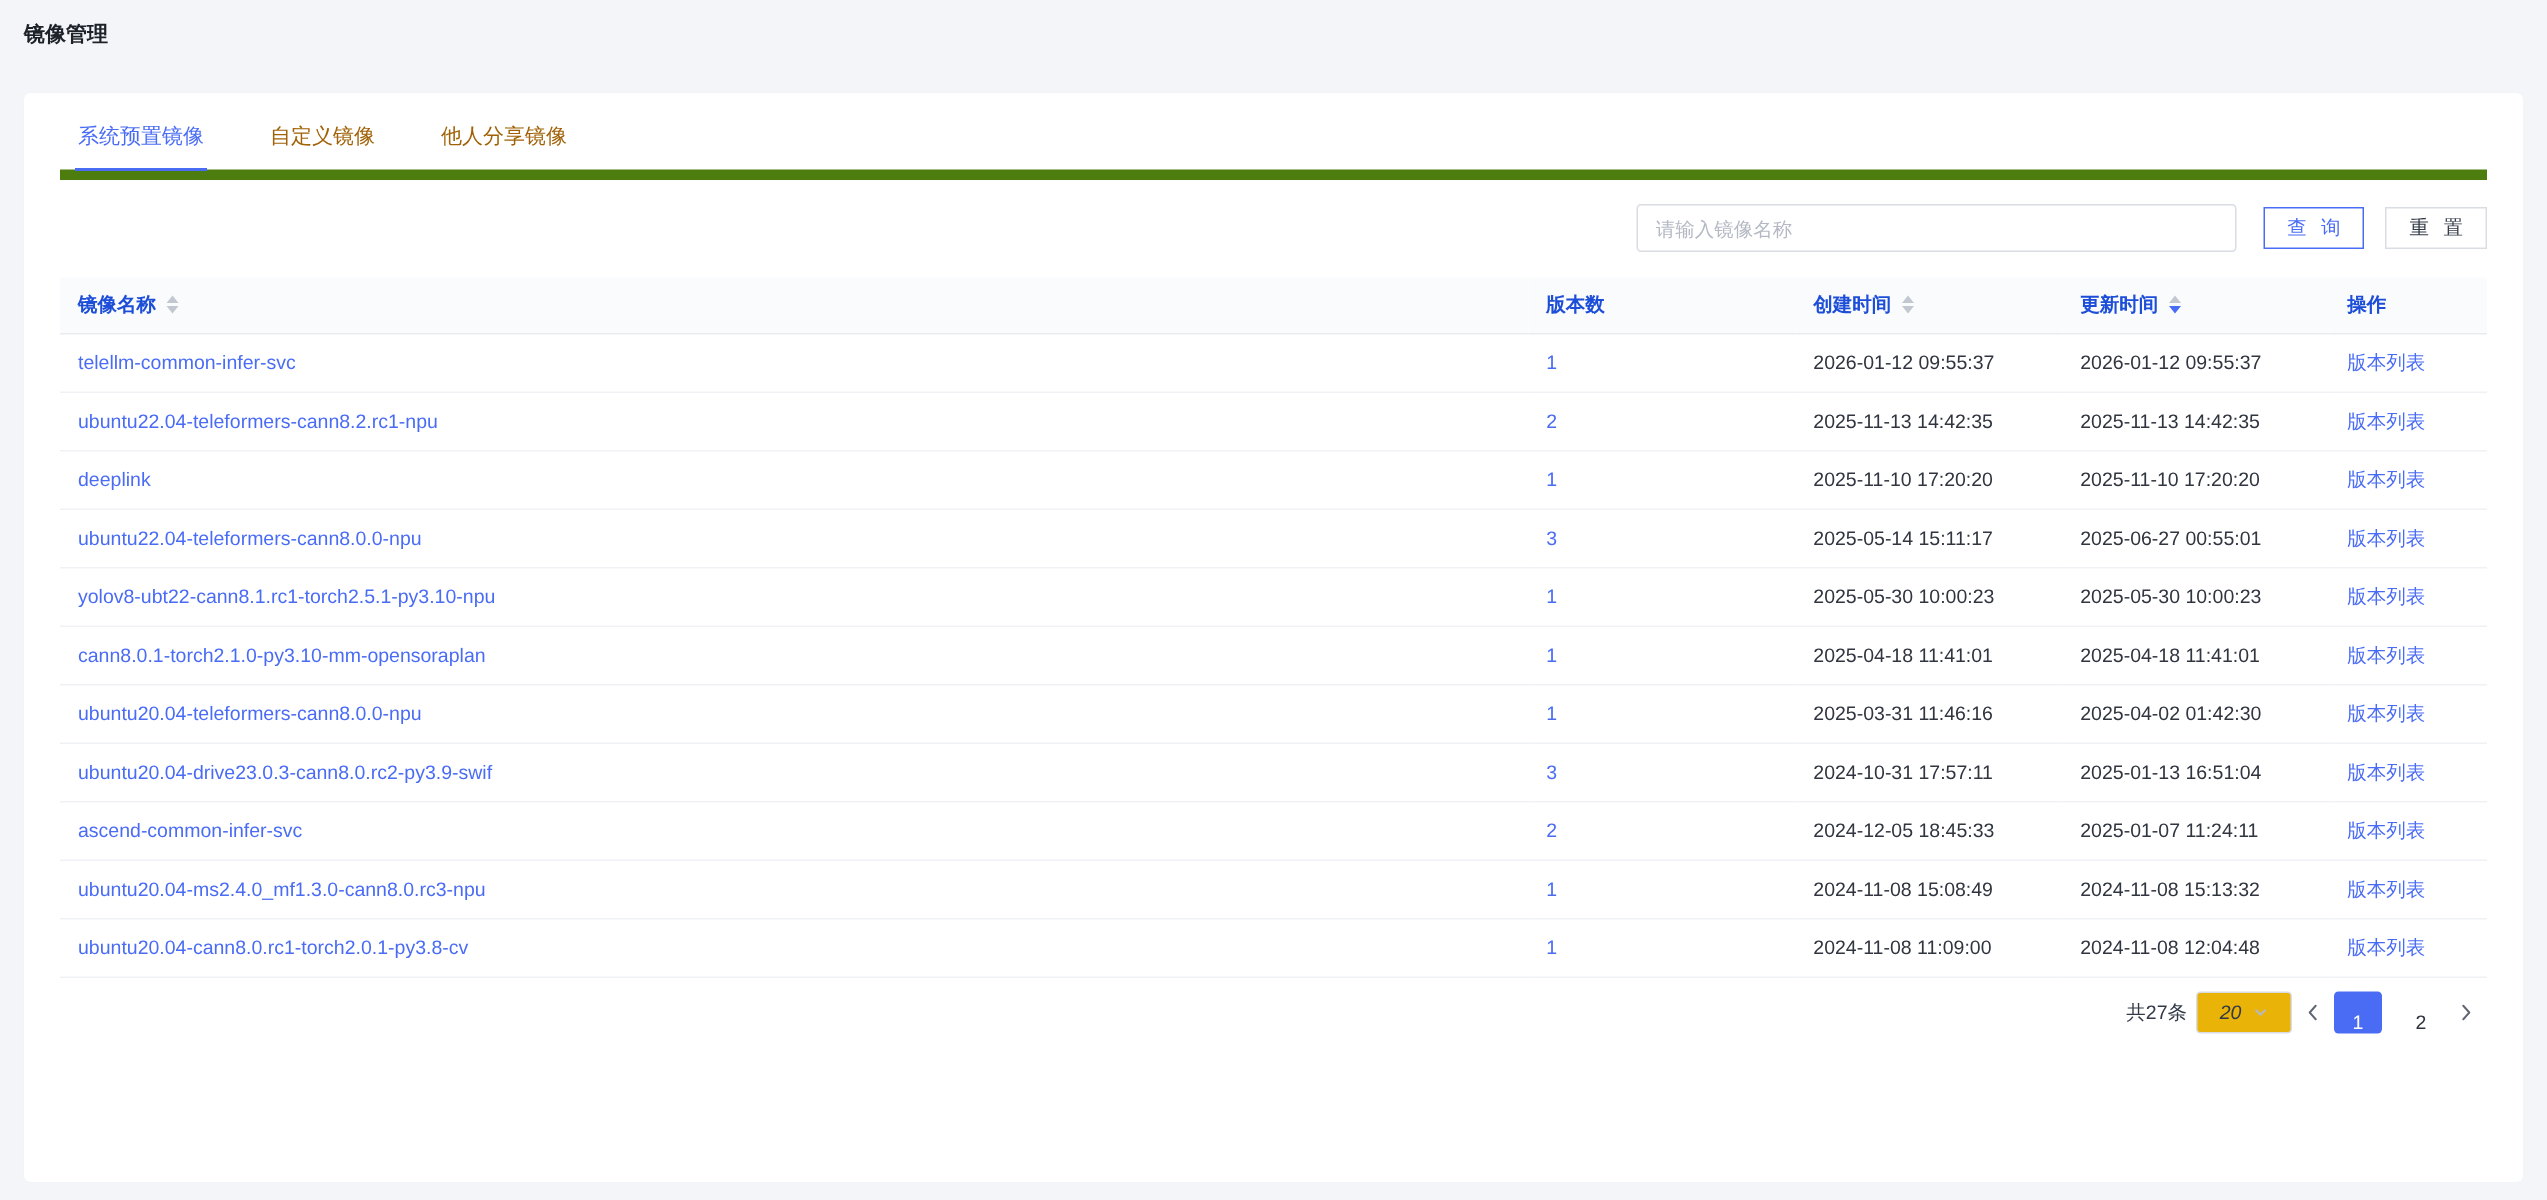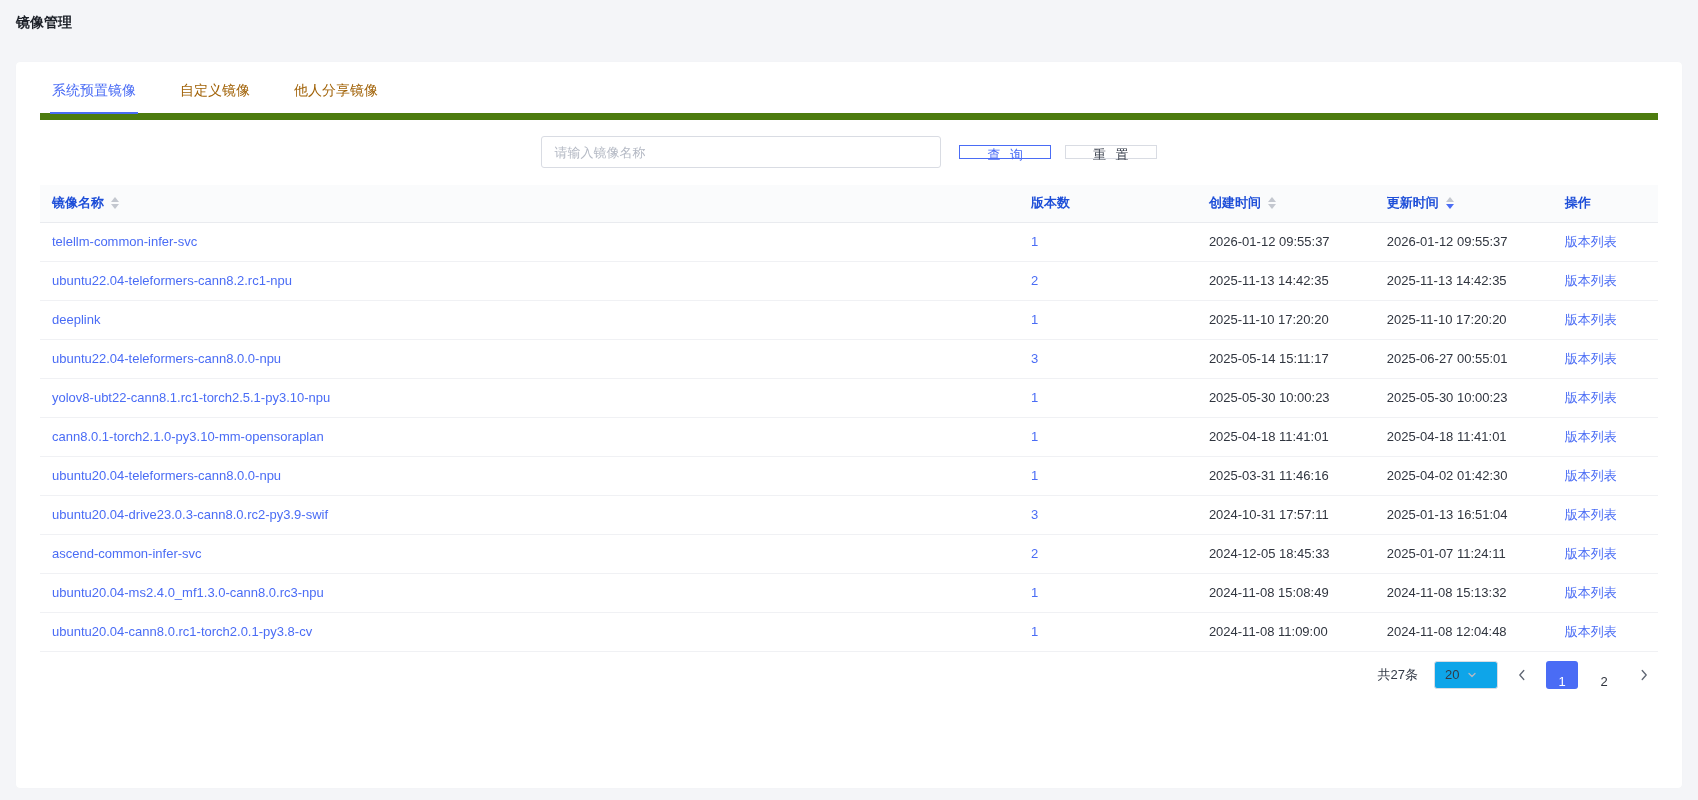--- a/index.html
+++ b/index.html
@@ -32,31 +32,31 @@
     font-size:14px; color:#a16207; cursor:pointer;
     padding:8px 2px 12px 2px;
     border-bottom:2px solid transparent;
     margin-bottom:-1px;
   }
   .tab.active { color:#4a6cf5; border-bottom-color:#4a6cf5; }
 
   
   .toolbar {
     margin-top:16px;
-    display:flex; justify-content:center; align-items:center; gap:14px;
+    display:flex; justify-content:flex-end; align-items:center; gap:14px;
   }
   .search-input {
     width:400px; height:32px;
     border:1px solid #d9dce3; border-radius:3px;
     padding:0 12px; font-size:13px; color:#252b3a;
     outline:none; font-family:inherit;
   }
   .search-input::placeholder { color:#b4b9c4; }
   .btn {
-    height:14px; min-width:60px; padding:0 24px;
+    height:28px; min-width:60px; padding:0 12px;
     background:#fff; border:1px solid #d9dce3; border-radius:0;
     font-size:13px; color:#333a47; cursor:pointer; font-family:inherit;
     letter-spacing:3px; text-indent:3px;
   }
   .btn.primary { border-color:#4a6cf5; color:#4a6cf5; margin-left:4px; }
 
   
   table { width:100%; border-collapse:collapse; margin-top:17px; table-layout:fixed; }
   thead th {
     background:#fafbfc;
@@ -76,29 +76,29 @@
   .th-inner { display:inline-flex; align-items:center; gap:7px; }
   .sorter { display:inline-flex; flex-direction:column; align-items:center; }
   .caret { width:0; height:0; border-left:4px solid transparent; border-right:4px solid transparent; }
   .caret.up   { border-bottom:5px solid #c3c7cf; }
   .caret.down { border-top:5px solid #c3c7cf; margin-top:2px; }
   .caret.down.active { border-top-color:#4a6cf5; }
 
   
   .pagination {
     margin-top:9px;
-    display:flex; justify-content:flex-end; align-items:center; gap:10px;
+    display:flex; justify-content:flex-end; align-items:center; 
     font-size:13px; color:#333a47;
   }
   .total { margin-right:6px; }
   .page-size-select {
     height:28px; min-width:64px;
     border:1px solid #d9dce3; border-radius:3px;
-    display:inline-flex; align-items:center; gap:8px;
-    padding:0 10px; cursor:pointer; background:#0ea5e9; color:#333a47;
+    display:inline-flex; align-items:center; justify-content:center; gap:8px;
+    padding:0 10px; cursor:pointer; background:#eab308; color:#333a47;font-style:italic;
   }
   .pager-btn {
     width:28px; height:28px; border:none; background:transparent;
     display:inline-flex; align-items:center; justify-content:center;
     border-radius:3px; cursor:pointer; font-size:13px; color:#30353f;
     font-family:inherit;
   }
   .pager-btn.page.active { background:#4a6cf5; color:#ffffff; }
   .pager-arrow { color:#5f6673; }
 </style>

